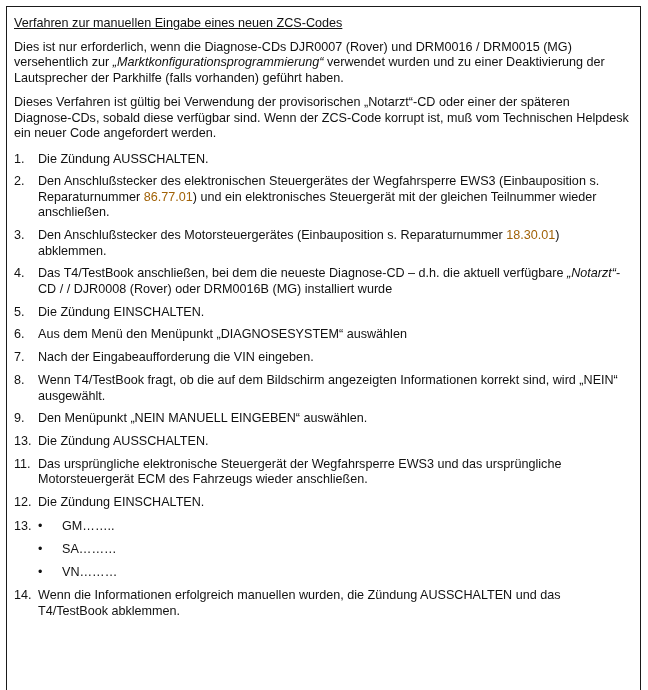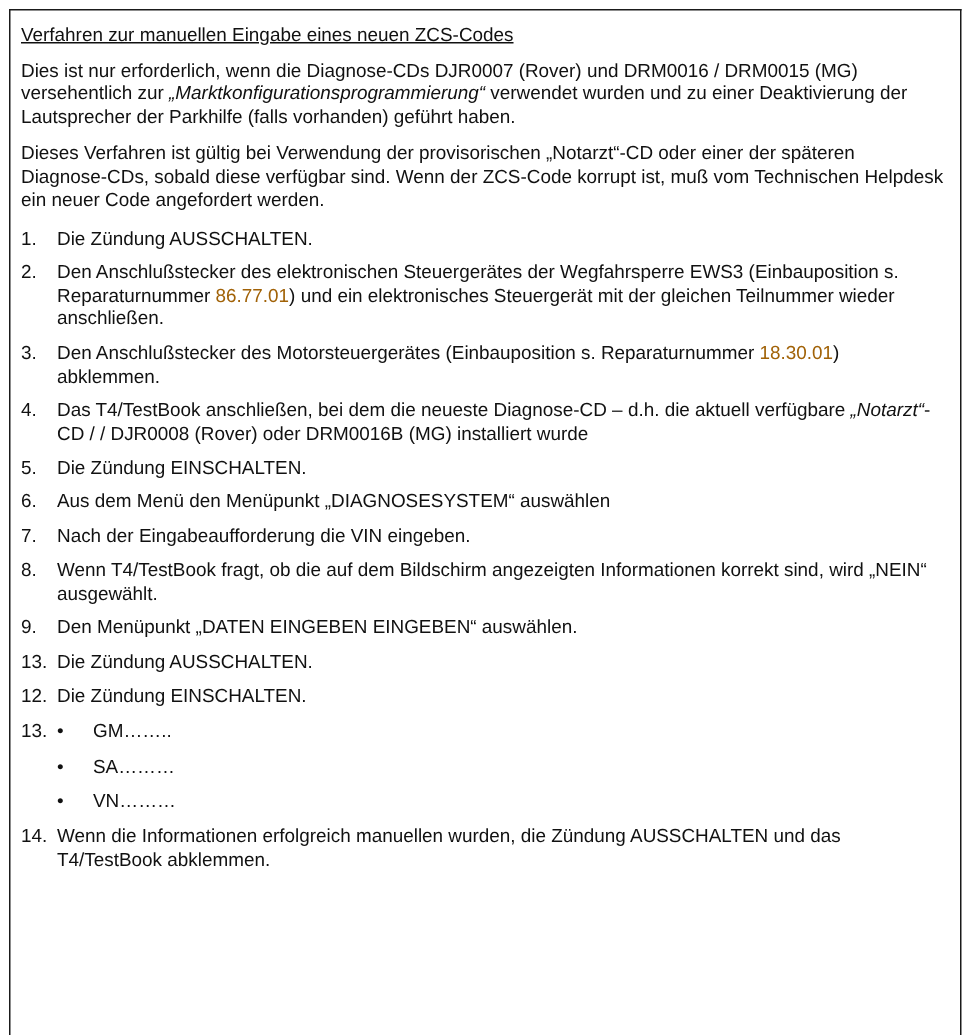--- a/index.html
+++ b/index.html
@@ -34,22 +34,23 @@
 
   <ol>
     <li><span class="num">1.</span><span>Die Zündung AUSSCHALTEN.</span></li>
     <li><span class="num">2.</span><span>Den Anschlußstecker des elektronischen Steuergerätes der Wegfahrsperre EWS3 (Einbauposition s. Reparaturnummer </span><span class="link">86.77.01</span><span>) und ein elektronisches Steuergerät mit der gleichen Teilnummer wieder anschließen.</span></li>
     <li><span class="num">3.</span><span>Den Anschlußstecker des Motorsteuergerätes (Einbauposition s. Reparaturnummer </span><span class="link">18.30.01</span><span>) abklemmen.</span></li>
     <li><span class="num">4.</span><span>Das T4/TestBook anschließen, bei dem die neueste Diagnose-CD – d.h. die aktuell verfügbare </span><span class="ital">„Notarzt“</span><span>-CD / / DJR0008 (Rover) oder DRM0016B (MG) installiert wurde</span></li>
     <li><span class="num">5.</span><span>Die Zündung EINSCHALTEN.</span></li>
     <li><span class="num">6.</span><span>Aus dem Menü den Menüpunkt „DIAGNOSESYSTEM“ auswählen</span></li>
     <li><span class="num">7.</span><span>Nach der Eingabeaufforderung die VIN eingeben.</span></li>
     <li><span class="num">8.</span><span>Wenn T4/TestBook fragt, ob die auf dem Bildschirm angezeigten Informationen korrekt sind, wird „NEIN“ ausgewählt.</span></li>
-    <li><span class="num">9.</span><span>Den Menüpunkt „DATEN EINGEBEN EINGEBEN“ auswählen.</span></li>
+    <li><span class="num">9.</span><span>Den Menüpunkt „NEIN MANUELL EINGEBEN“ auswählen.</span></li>
     <li><span class="num">13.</span><span>Die Zündung AUSSCHALTEN.</span></li>
+    <li><span class="num">11.</span><span>Das ursprüngliche elektronische Steuergerät der Wegfahrsperre EWS3 und das ursprüngliche Motorsteuergerät ECM des Fahrzeugs wieder anschließen.</span></li>
     <li><span class="num">12.</span><span>Die Zündung EINSCHALTEN.</span></li>
     <li><span class="num">13.</span>
       <ul class="bullets">
         <li><span class="dot">•</span><span>GM……..</span></li>
         <li><span class="dot">•</span><span>SA………</span></li>
         <li><span class="dot">•</span><span>VN………</span></li>
       </ul>
     </li>
     <li><span class="num">14.</span><span>Wenn die Informationen erfolgreich manuellen wurden, die Zündung AUSSCHALTEN und das T4/TestBook abklemmen.</span></li>
   </ol>

